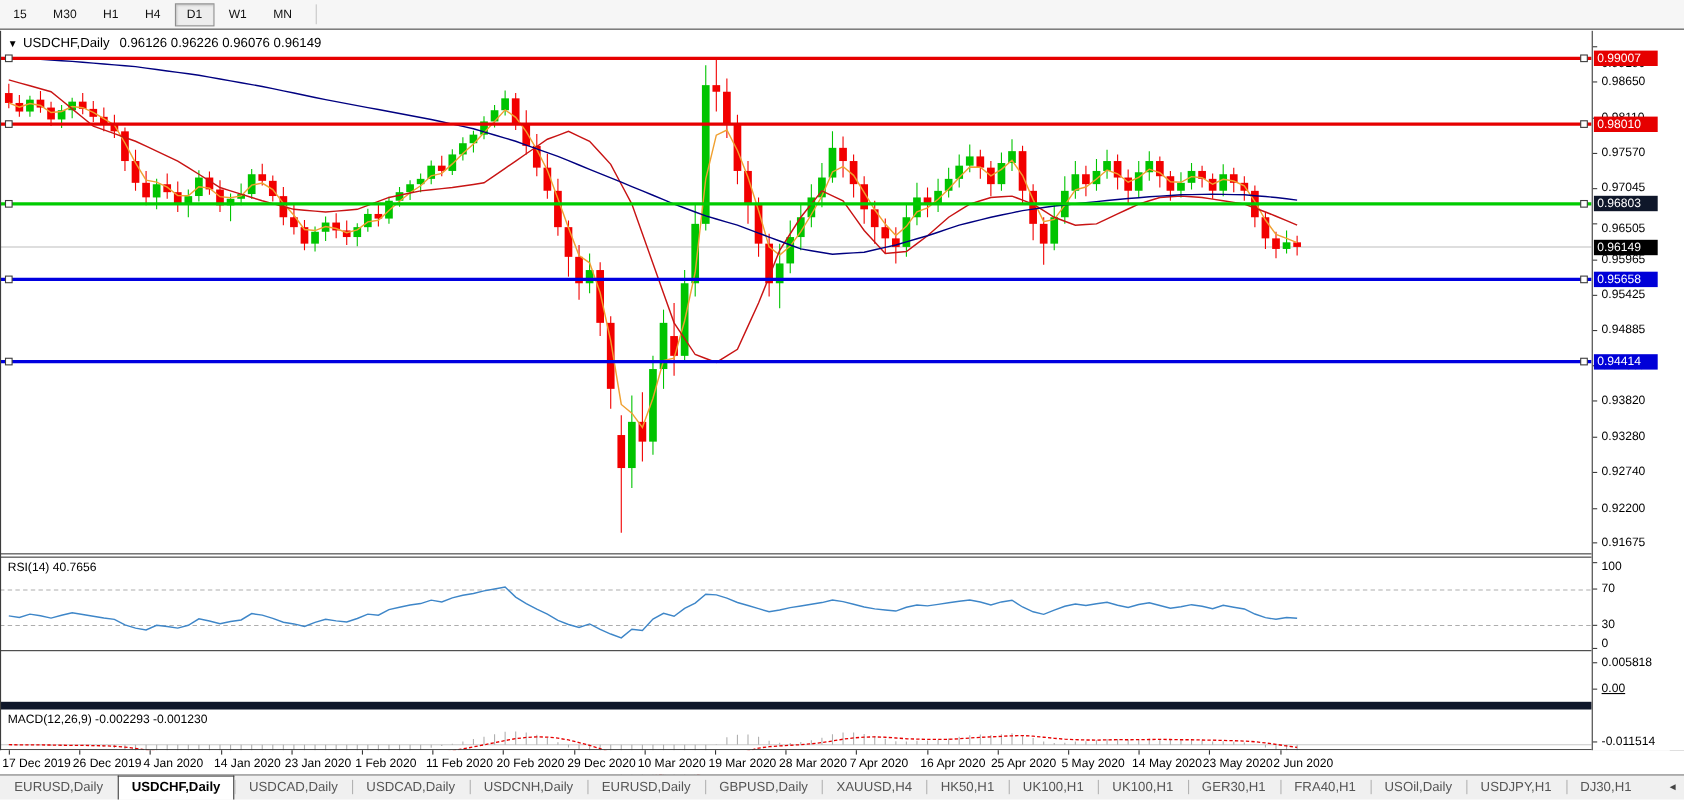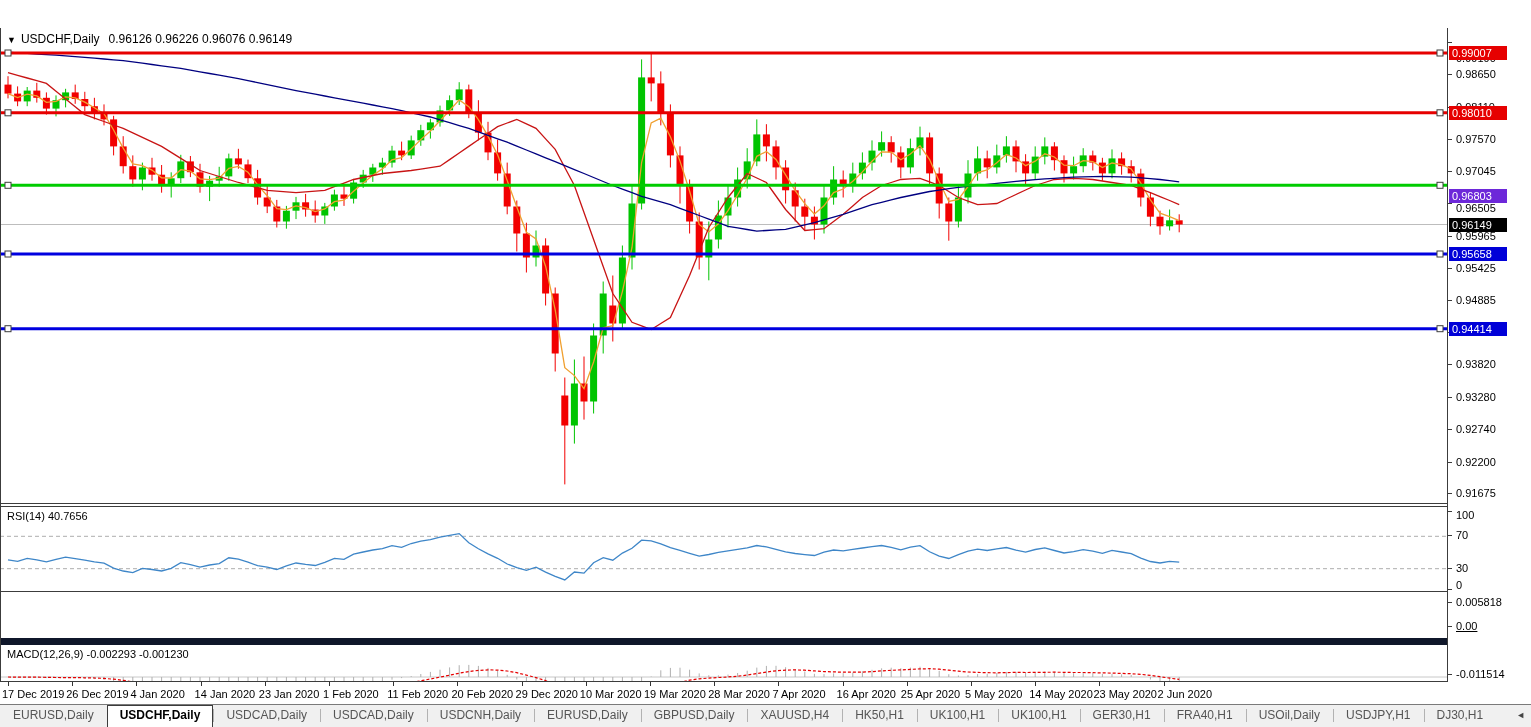--- a/index.html
+++ b/index.html
@@ -48,20 +48,30 @@
   .tab{font-size:12px;color:#555;padding:3px 13px 0;position:relative;white-space:nowrap;}
   .tab.sep-l::before{content:"";position:absolute;left:0;top:4px;bottom:5px;width:1px;background:#b2b2b2;}
   .tab.active{background:#fff;border:1px solid #3c3c3c;border-bottom:none;color:#000;font-weight:700;
     padding:2px 12px 0;margin-top:0;}
   #tab-arrows{margin-left:auto;display:flex;gap:13px;padding:5px 20px 0;color:#444;font-size:9px;}
 </style>
 </head>
 <body>
 
 <div id="app">
+  <div id="toolbar">
+      <div class="tf-btn">15</div>
+      <div class="tf-btn">M30</div>
+      <div class="tf-btn">H1</div>
+      <div class="tf-btn">H4</div>
+      <div class="tf-btn active">D1</div>
+      <div class="tf-btn">W1</div>
+      <div class="tf-btn">MN</div>
+      <div class="tf-sep"></div>
+    </div>
 
   <div id="chart-window">
     <div id="price-panel">
       <svg id="main-svg" width="1447" height="476">
           <line x1="0" y1="196.5" x2="1447" y2="196.5" stroke="#bdbdbd" stroke-width="1"></line>
           <g>
             <line x1="8.0" y1="48.2" x2="8.0" y2="70.4" stroke="#f20000" stroke-width="1"></line>
             <rect x="4.5" y="56.6" width="7" height="9.0" fill="#f20000"></rect>
             <line x1="17.6" y1="58.4" x2="17.6" y2="78.2" stroke="#f20000" stroke-width="1"></line>
             <rect x="14.1" y="65.6" width="7" height="7.8" fill="#f20000"></rect>
@@ -567,21 +577,21 @@
         <div class="atick" style="top: 561px;"></div>
         <div class="albl" style="top: 551px;">0</div>
         <div class="atick" style="top: 573.758px;"></div>
         <div class="albl" style="top: 567.758px;">0.005818</div>
         <div class="atick" style="top: 598px;"></div>
         <div class="albl" style="top: 592px; text-decoration: underline;">0.00</div>
         <div class="atick" style="top: 645.975px;"></div>
         <div class="albl" style="top: 639.975px;">-0.011514</div>
         <div class="badge" style="background: rgb(230, 0, 0); top: 17.9844px;">0.99007</div>
         <div class="badge" style="background: rgb(230, 0, 0); top: 77.8283px;">0.98010</div>
-        <div class="badge" style="background: #6d28d9; top: 161px;">0.96803</div>
+        <div class="badge" style="background: #0f172a; top: 150px;">0.96803</div>
         <div class="badge" style="background: rgb(0, 0, 0); top: 189.533px;">0.96149</div>
         <div class="badge" style="background: rgb(0, 0, 216); top: 219.005px;">0.95658</div>
         <div class="badge" style="background: rgb(0, 0, 216); top: 293.675px;">0.94414</div>
       </div>
     <div id="vline-left"></div>
   </div>
 
   <div id="tabbar">
     <div id="tabspacer"></div>
     <div class="tab">EURUSD,Daily</div>

